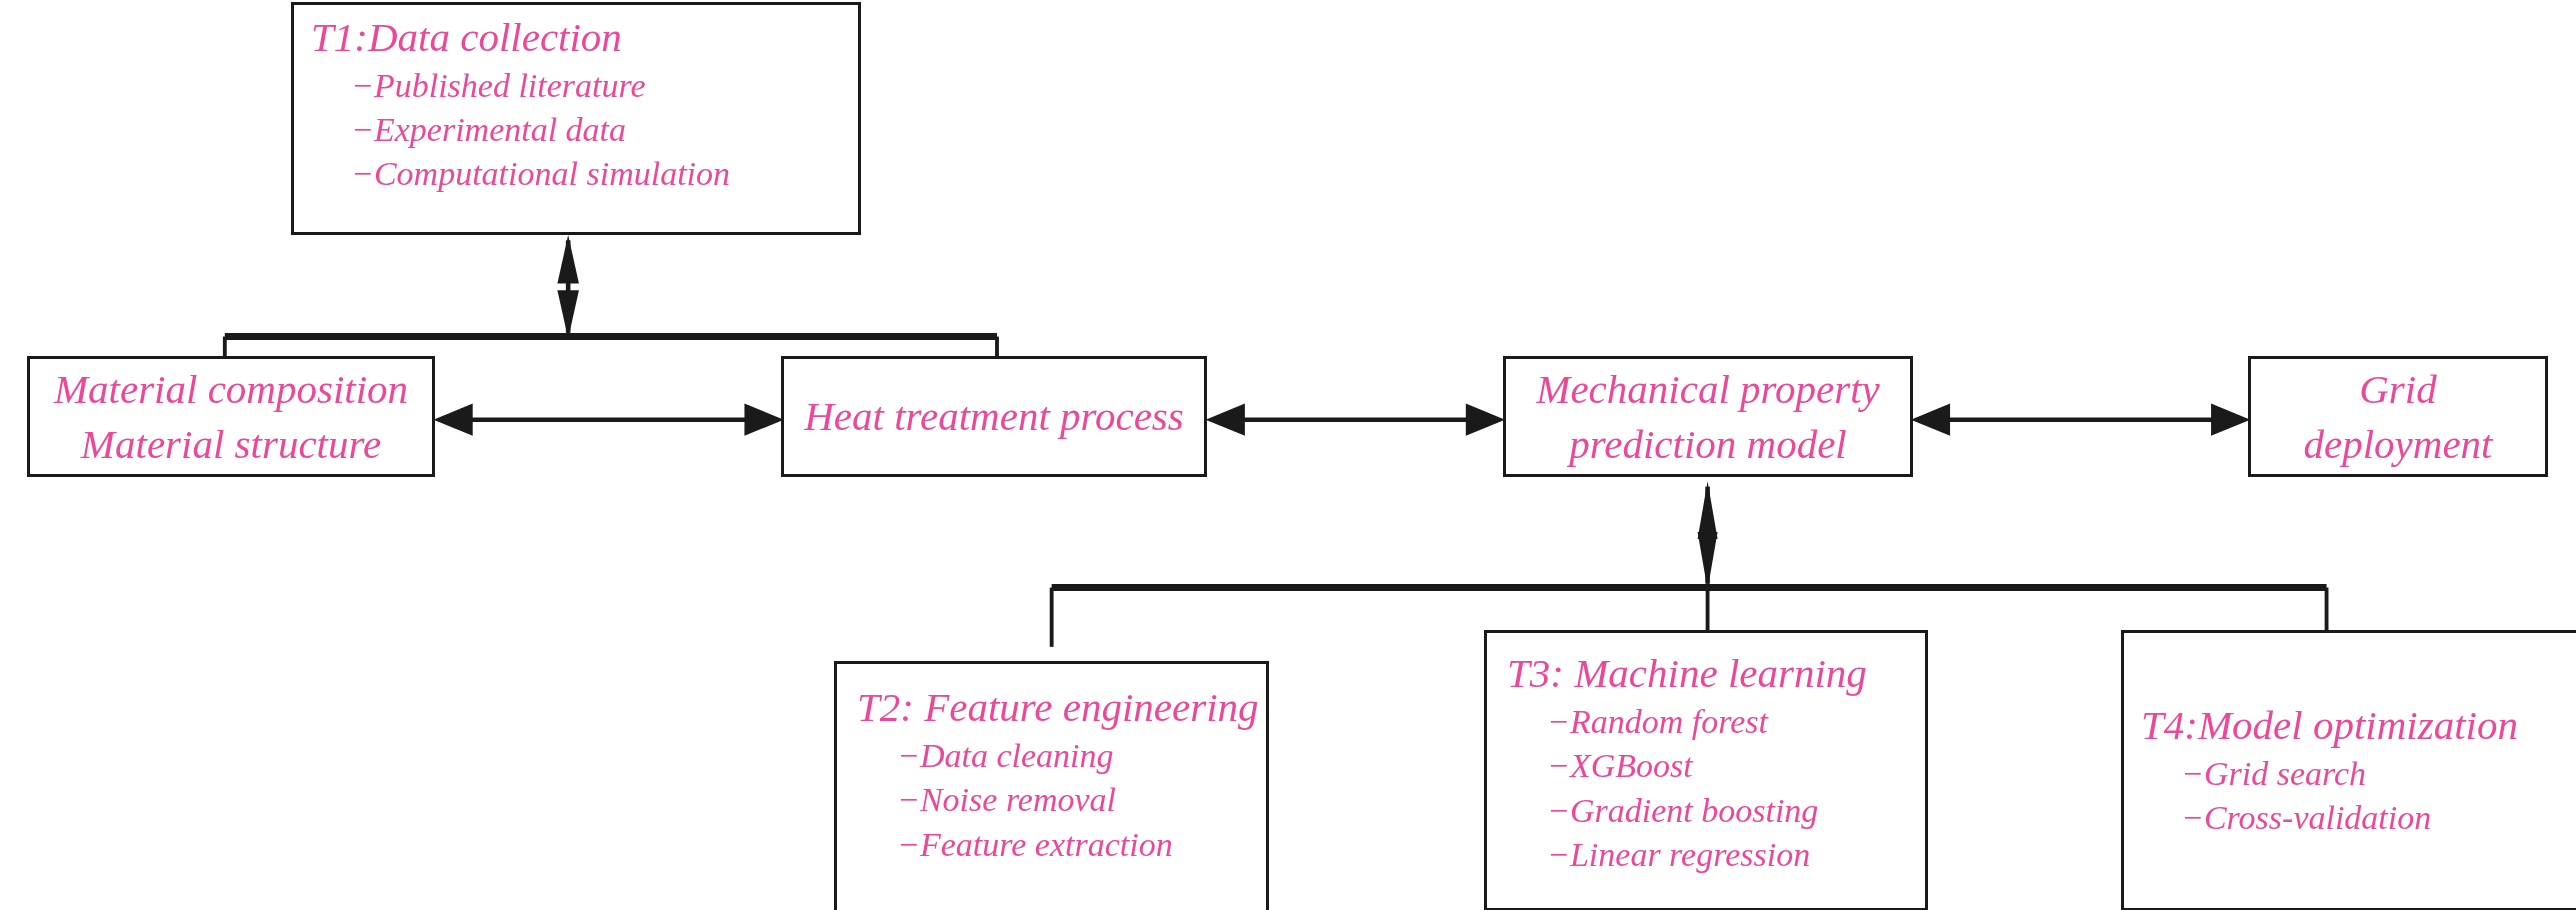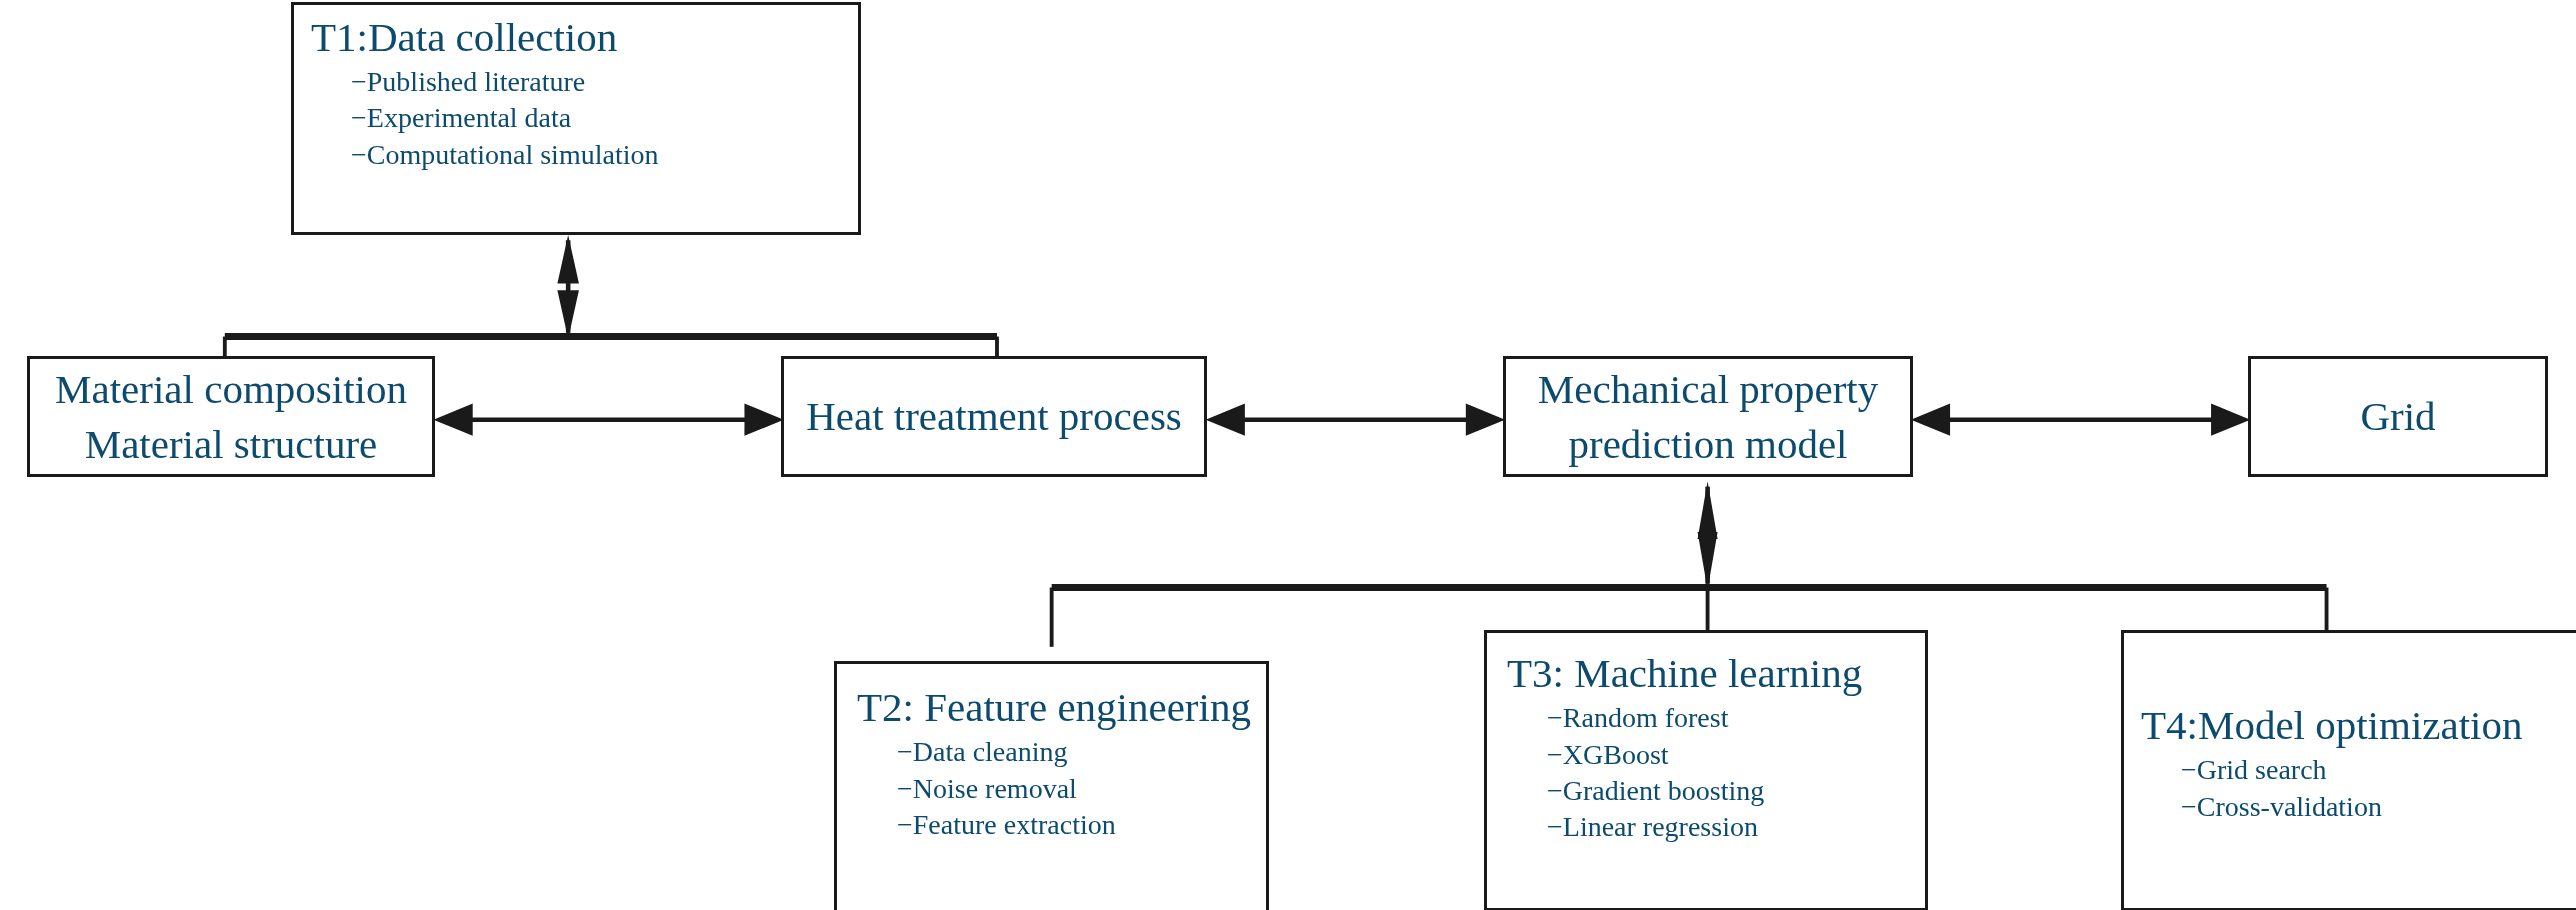--- a/index.html
+++ b/index.html
@@ -17,22 +17,23 @@
   .wire-thin{stroke-width:5;}
   .wire-bar{stroke-width:9;}
   .wire-axis{stroke-width:6;}
   .arrowfill{fill:#1a1a1a;}
 
   .node{
     position:absolute;
     box-sizing:border-box;
     border:3.8px solid #1a1a1a;
     background:#ffffff;
-    color:#0c4a6e;
+    color:#ec4899;
     z-index:3;
+    font-style:italic;
   }
   .node-inner{
     width:100%;
     height:100%;
     display:flex;
     flex-direction:column;
     justify-content:center;
   }
   .node-center .node-inner{align-items:center;text-align:center;}
   .node-list .node-inner{align-items:flex-start;text-align:left;}
@@ -41,21 +42,21 @@
     font-size:41px;
     line-height:1.30;
     white-space:nowrap;
   }
   .single-line{
     font-size:41px;
     line-height:1.32;
     white-space:nowrap;
   }
   .sub-line{
-    font-size:28px;
+    font-size:34px;
     line-height:1.30;
     white-space:nowrap;
     padding-left:40px;
   }
 
   
   #node-t1{left:291px;top:1.5px;width:570px;height:233px;padding:6.2px 0 0 17px;}
   #node-material{left:27px;top:356px;width:408px;height:121px;}
   #node-heat{left:781px;top:356px;width:426px;height:121px;}
   #node-mech{left:1503px;top:356px;width:410px;height:121px;}
@@ -141,20 +142,21 @@
   <div class="node node-center" id="node-mech">
     <div class="node-inner">
       <div class="single-line">Mechanical property</div>
       <div class="single-line">prediction model</div>
     </div>
   </div>
 
   <div class="node node-center" id="node-deploy">
     <div class="node-inner">
       <div class="single-line">Grid</div>
+      <div class="single-line">deployment</div>
     </div>
   </div>
 
   <div class="node node-list" id="node-t2">
     <div class="node-inner" style="justify-content:flex-start;">
       <div class="title-line">T2: Feature engineering</div>
       <div class="sub-line">−Data cleaning</div>
       <div class="sub-line">−Noise removal</div>
       <div class="sub-line">−Feature extraction</div>
     </div>

